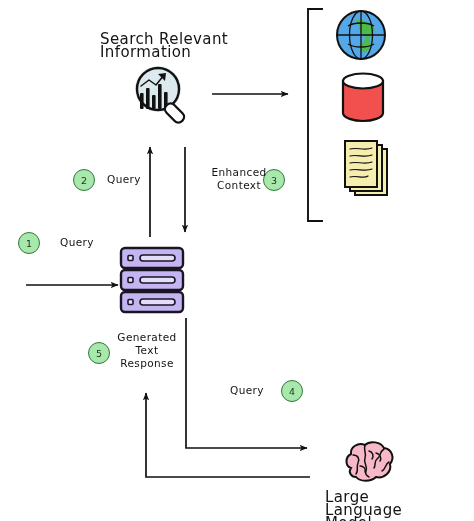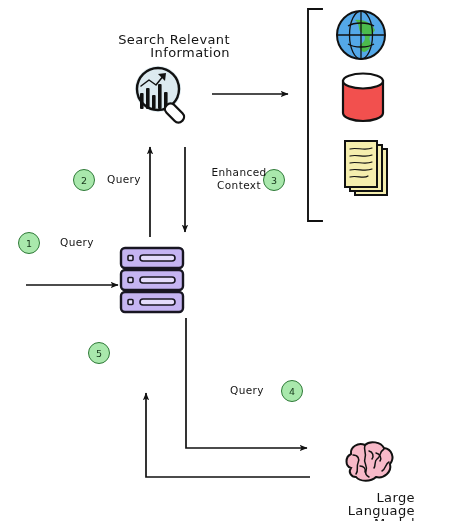--- a/index.html
+++ b/index.html
@@ -24,23 +24,23 @@
   }
   #wire-layer {
     position: absolute;
     left: 0; top: 0;
     width: 474px;
     height: 521px;
     pointer-events: none;
   }
   .caption {
     position: absolute;
-    text-align: right;
-    font-family: "DejaVu Sans", sans-serif;
-    font-size: 13px;
+    text-align: left;
+    font-family: "DejaVu Sans", sans-serif;
+    font-size: 15px;
     line-height: 13px;
     letter-spacing: 0.4px;
     color: #141414;
     white-space: pre-line;
   }
   .edge-label {
     position: absolute;
     text-align: center;
     font-family: "DejaVu Sans", sans-serif;
     font-size: 10.5px;
@@ -201,14 +201,17 @@
   <div class="edge-label" style="left:102px; top:173px; width:44px;">Query</div>
 
   <div class="step-badge" style="left:263px; top:169px;">3</div>
   <div class="edge-label" style="left:208px; top:166px; width:62px;">Enhanced
 Context</div>
 
   <div class="step-badge" style="left:281px; top:380px;">4</div>
   <div class="edge-label" style="left:222px; top:384px; width:50px;">Query</div>
 
   <div class="step-badge" style="left:88px; top:342px;">5</div>
+  <div class="edge-label" style="left:117px; top:331px; width:60px;">Generated
+Text
+Response</div>
 
 </div>
 
 </body></html>

